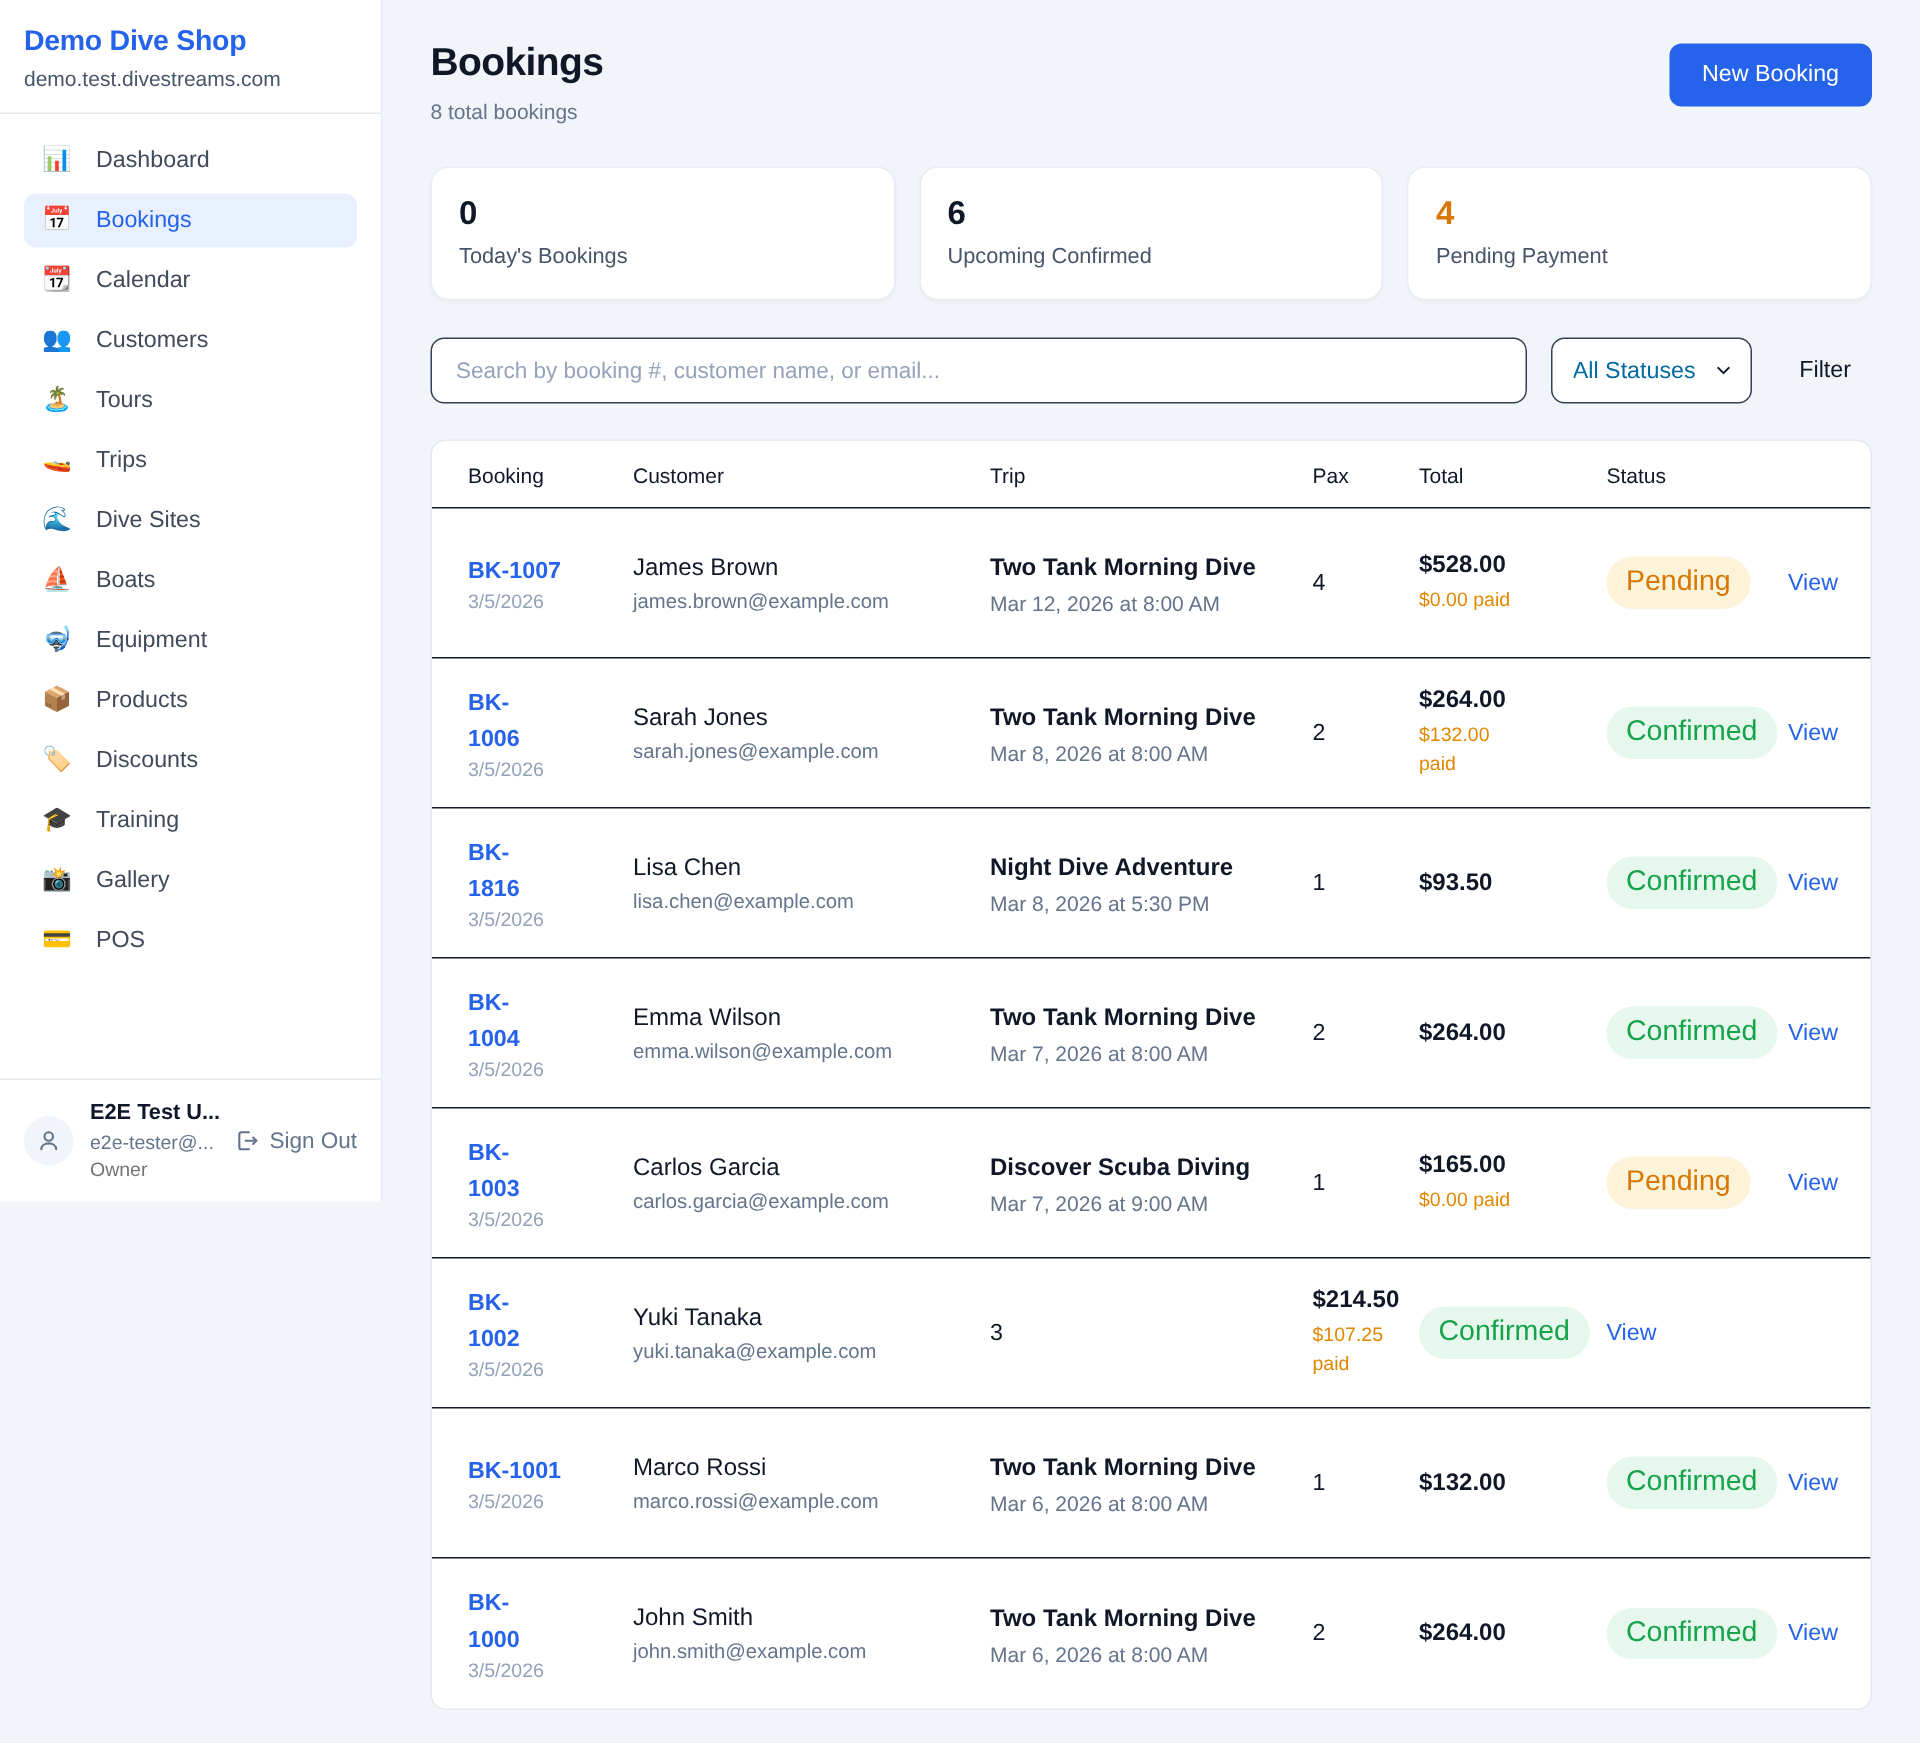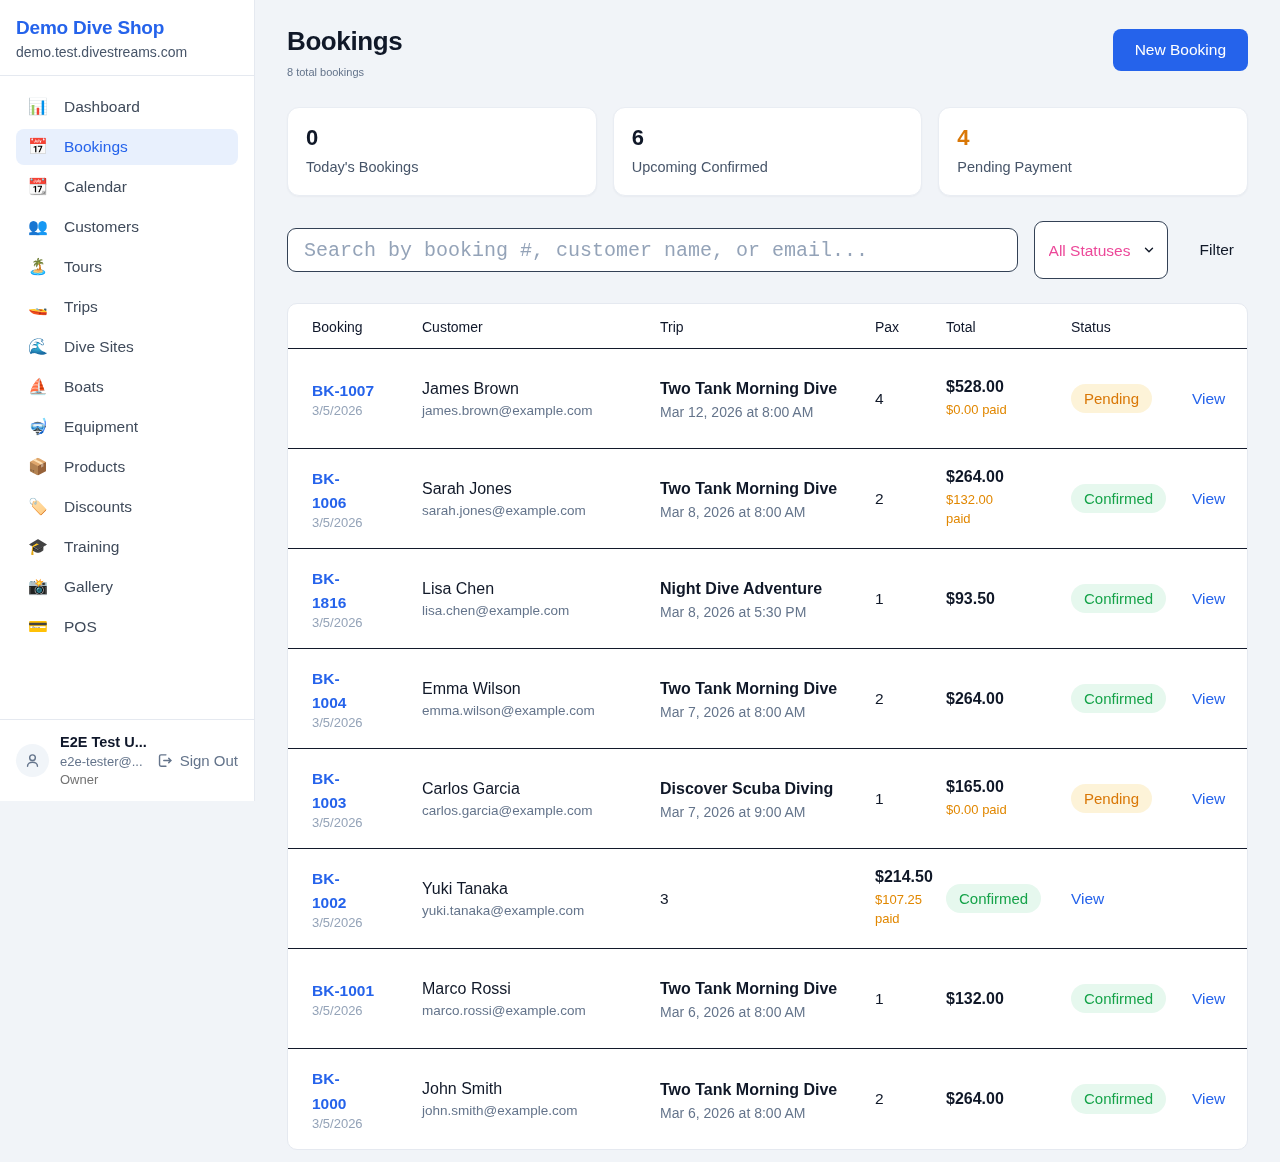--- a/index.html
+++ b/index.html
@@ -42,49 +42,49 @@
   .user-info { flex: 1; min-width: 0; line-height: 1.25; }
   .user-name { font-size: 14.5px; font-weight: bold; color: #0f172a; white-space: nowrap; }
   .user-email { font-size: 13px; color: #64748b; margin-top: 2px; white-space: nowrap; }
   .user-role { font-size: 13px; color: #737373; margin-top: 2px; }
   .signout { display: flex; align-items: center; gap: 7px; color: #64748b; font-size: 15px; cursor: pointer; white-space: nowrap; }
 
   
   .main { flex: 1; padding: 26px 32px 30px; min-width: 0; }
   .header-row { display: flex; justify-content: space-between; align-items: flex-start; }
   .page-title { font-size: 26px; font-weight: bold; color: #101828; letter-spacing: -0.4px; }
-  .page-subtitle { font-size: 11px; color: #64748b; margin-top: 9px; }
+  .page-subtitle { font-size: 14px; color: #64748b; margin-top: 9px; }
   .btn-primary {
     background: #2563eb; color: #ffffff; border: none; border-radius: 8px;
     padding: 12px 22px; font-size: 15.5px; font-weight: 500;
     font-family: inherit; cursor: pointer; margin-top: 3px;
   }
 
   .stats { display: grid; grid-template-columns: 1fr 1fr 1fr; gap: 16px; margin-top: 29px; }
   .stat-card {
     background: #ffffff; border: 1px solid #e9edf3; border-radius: 12px;
     padding: 17px 18px 20px; box-shadow: 0 1px 2px rgba(16,24,40,0.04);
   }
   .stat-value { font-size: 22px; font-weight: bold; color: #101828; }
   .stat-value.orange { color: #d97706; }
   .stat-label { font-size: 14.5px; color: #475569; margin-top: 8px; }
 
   .filter-row { display: flex; align-items: center; gap: 16px; margin-top: 25px; }
   .search-input {
     flex: 1; height: 44px; background: #fff;
     border: 1px solid #334155; border-radius: 9px;
-    padding: 0 16px; font-size: 20px; font-family: Liberation Mono, monospace; color: #0f172a;
+    padding: 0 16px; font-size: 15px; font-family: Liberation Sans, sans-serif; color: #0f172a;
   }
   .search-input::placeholder { color: #94a3b8; }
   .select-wrap { position: relative; }
   .status-select {
     appearance: none; -webkit-appearance: none;
-    height: 58px; background: #fff; border: 1px solid #334155; border-radius: 9px;
+    height: 44px; background: #fff; border: 1px solid #334155; border-radius: 9px;
     padding: 0 36px 0 14px; font-size: 15.5px; font-weight: 500;
-    font-family: inherit; color: #ec4899; cursor: pointer;
+    font-family: inherit; color: #0369a1; cursor: pointer;
   }
   .chevron { position: absolute; right: 12px; top: 50%; transform: translateY(-50%); pointer-events: none; display: flex; }
   .filter-label { font-size: 15.5px; color: #101828; margin: 0 14px 0 16px; cursor: pointer; }
 
   
   .table-card {
     margin-top: 24px; background: #ffffff;
     border: 1px solid #e5e9f0; border-radius: 10px; overflow: hidden;
   }
   .thead, .trow {
@@ -107,21 +107,21 @@
   .cust-email { font-size: 13.5px; color: #64748b; margin-top: 5px; }
   .trip-cell { padding-right: 20px; }
   .trip-name { font-size: 16px; font-weight: 600; color: #101828; line-height: 1.5; }
   .trip-time { font-size: 14px; color: #64748b; margin-top: 3px; }
   .pax { font-size: 15.5px; color: #101828; }
   .total { font-size: 16px; font-weight: bold; color: #101828; }
   .paid { font-size: 13px; color: #e18700; margin-top: 5px; line-height: 1.45; }
   .paid.narrow { max-width: 58px; }
   .pill {
     display: inline-block; padding: 5px 13px; border-radius: 999px;
-    font-size: 15px; line-height: 1.3;
+    font-size: 19px; line-height: 1.3;
   }
   .pill.pending { background: #fdf3d8; color: #d97706; }
   .pill.confirmed { background: #e6f8ee; color: #16a34a; }
   .view-link { color: #2563eb; font-size: 15.5px; cursor: pointer; }
 </style>
 </head>
 <body>
 
 <div class="app">
 

